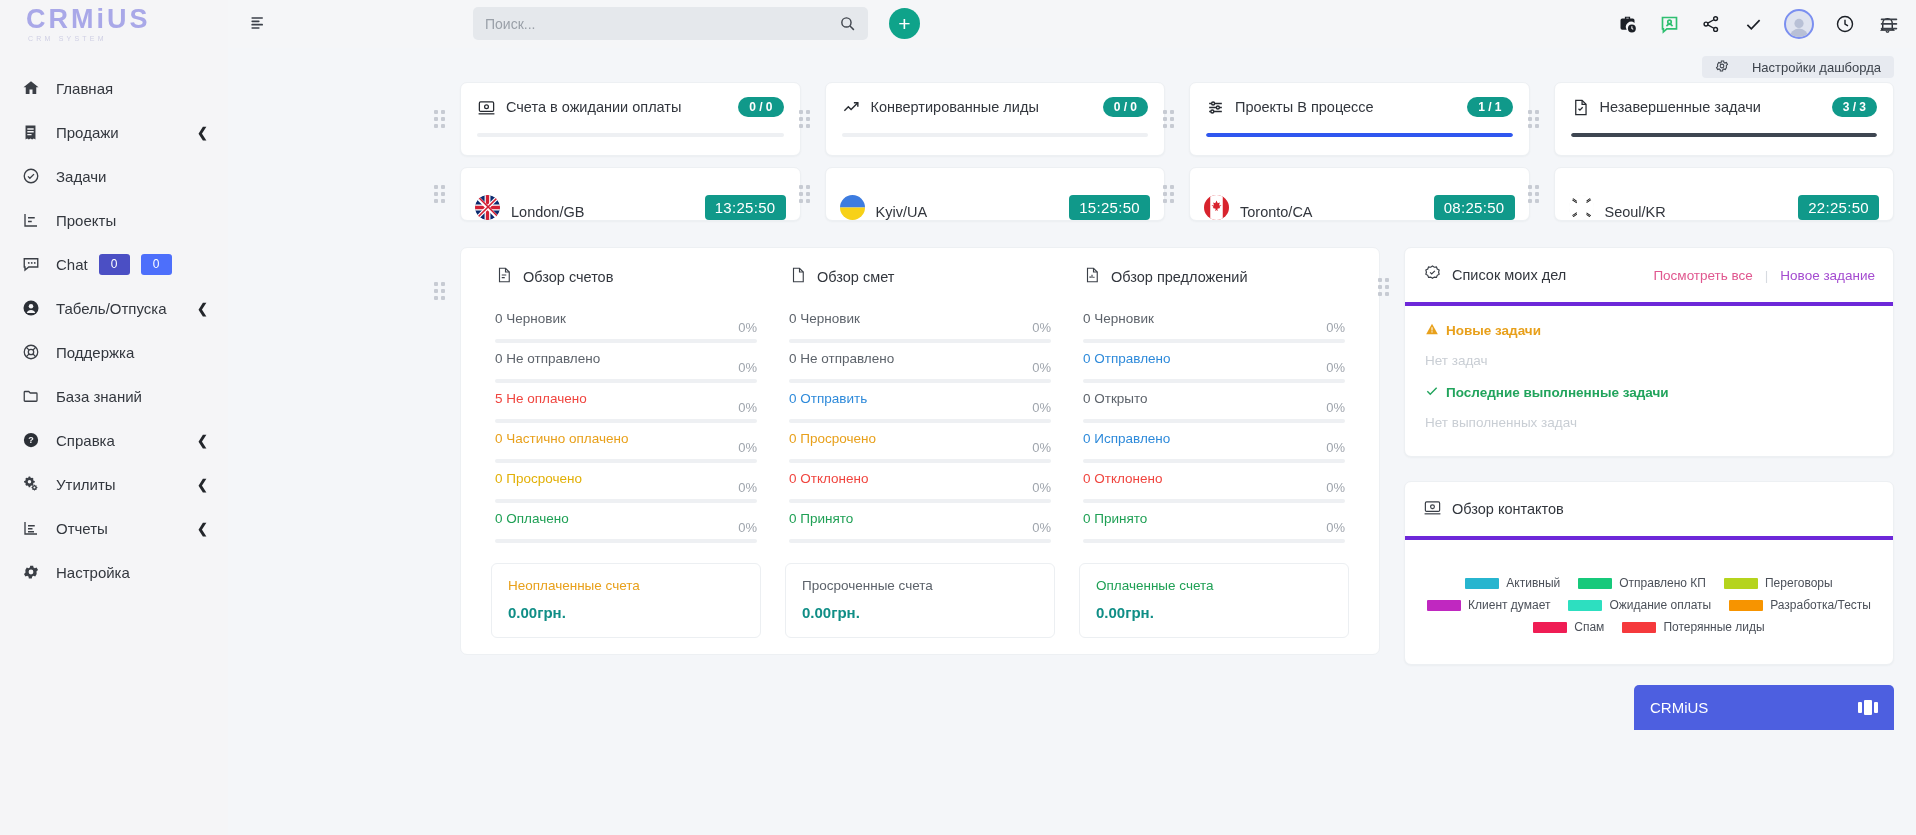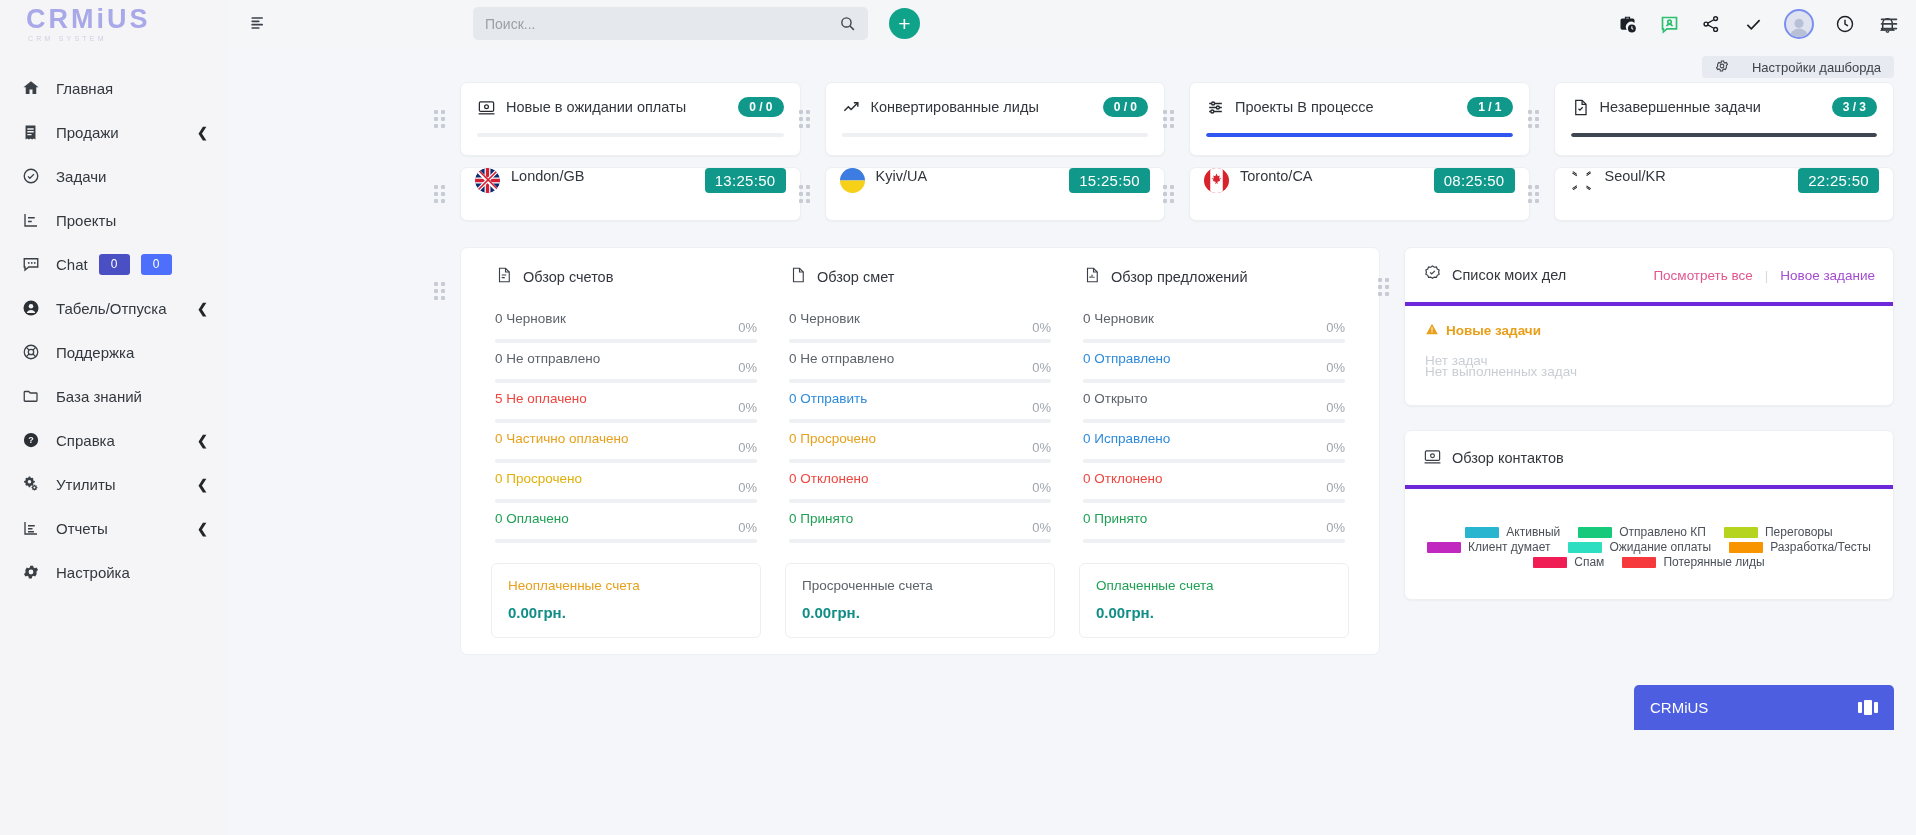--- a/index.html
+++ b/index.html
@@ -56,21 +56,21 @@
   .card{background:#fff;border:1px solid #edf0f3;border-radius:7px;position:relative;box-shadow:0 1px 2px rgba(30,40,60,.04)}
 
   .kpi{height:74px;padding:14px 16px 0 16px}
   .kpi-head{display:flex;align-items:center;gap:10px}
   .kpi-ico{color:#272b31;display:flex;align-items:center}
   .kpi-title{font-size:14.5px;color:#32363d;white-space:nowrap;overflow:hidden;text-overflow:ellipsis}
   .kpi-pill{margin-left:auto;background:#10998a;color:#fff;border-radius:11px;font-size:12px;font-weight:700;padding:3px 11px;white-space:nowrap}
   .kpi-bar{margin-top:16px;height:4px;border-radius:3px;background:#eef0f3;overflow:hidden}
   .kpi-bar>span{display:block;height:100%;border-radius:3px}
 
-  .clock{height:54px;display:flex;align-items:flex-start;padding:0 14px}
+  .clock{height:54px;display:flex;align-items:flex-end;padding:0 14px}
   .flag{width:25px;height:25px;border-radius:50%;overflow:hidden;flex:0 0 25px;position:relative;box-shadow:0 0 0 1px rgba(0,0,0,.06) inset}
   .clock-city{font-size:14.5px;color:#32363d;margin-left:11px}
   .clock-time{margin-left:auto;background:#10998a;color:#fff;border-radius:4px;font-size:15px;padding:4px 10px;letter-spacing:.3px}
 
   
   .lower{display:grid;grid-template-columns:1fr 490px;gap:24px;align-items:start}
 
   .overview-card{background:#fff;border:1px solid #edf0f3;border-radius:7px;position:relative;padding:0 0 16px 0}
   .ov-cols{display:grid;grid-template-columns:repeat(3,1fr);gap:0;padding:18px 18px 6px 18px}
   .ov-col{padding:0 16px}
@@ -99,21 +99,21 @@
   .lnk-pink{color:#e0578f;cursor:pointer}
   .lnk-purple{color:#a44bd0;cursor:pointer}
   .lnk-sep{color:#d7dbe0}
   .todo-body{padding:16px 20px 20px 20px}
   .todo-sec{display:flex;align-items:center;gap:7px;font-size:13.5px;font-weight:700;margin-bottom:34px}
   .todo-new{color:#e8a01b}
   .todo-done{color:#21a45c}
   .todo-empty{font-size:13.5px;color:#c9ced4;margin-bottom:16px;margin-top:-20px}
 
   .contacts{position:relative;overflow:hidden}
-  .legend{padding:36px 16px 30px 16px;display:flex;flex-direction:column;align-items:center;gap:1px}
+  .legend{padding:36px 16px 30px 16px;display:flex;flex-direction:column;align-items:center;gap:8px}
   .legend-row{display:flex;justify-content:center;gap:18px;flex-wrap:nowrap}
   .leg{display:flex;align-items:center;gap:7px;font-size:12px;color:#4b5059;white-space:nowrap}
   .swatch{width:34px;height:11px;border-radius:1px;display:block}
 
   .chat-widget{position:absolute;right:0;bottom:0;width:260px;height:45px;background:#4d5fe0;border-radius:5px 5px 0 0;display:flex;align-items:center;padding:0 16px;color:#fff;font-size:15px;cursor:pointer;z-index:40}
   .chat-widget .cw-ico{margin-left:auto;display:flex;gap:2px;align-items:center}
   .cw-ico i{display:block;background:#fff;border-radius:1px}
   .cw-ico .b1{width:4px;height:11px}
   .cw-ico .b2{width:8px;height:15px}
   .cw-ico .b3{width:4px;height:11px}
@@ -365,21 +365,21 @@
                 <i></i>
               </span>
             <div class="kpi-head">
               <span class="kpi-ico">
                   <svg width="19" height="19" viewBox="0 0 24 24" fill="none" stroke="currentColor" stroke-width="1.6">
                     <rect x="3" y="5" width="18" height="12" rx="1.5"></rect>
                     <circle cx="12" cy="11" r="2.4"></circle>
                     <path d="M2 20h20"></path>
                   </svg>
                 </span>
-              <span class="kpi-title">Новые в ожидании оплаты</span>
+              <span class="kpi-title">Счета в ожидании оплаты</span>
               <span class="kpi-pill">0 / 0</span>
             </div>
             <div class="kpi-bar">
                 <span style="width:0%;background:#2f57ef"></span>
               </div>
           </div>
 
           <div class="card kpi">
             <span class="dh">
                 <i></i>
@@ -768,20 +768,26 @@
               <div class="todo-body">
                 <div class="todo-sec todo-new">
                   <span><svg width="14" height="14" viewBox="0 0 24 24" fill="#e8a01b">
                         <path d="M12 3l10 18H2z"></path>
                         <path d="M11.1 9h1.8v5.4h-1.8zM11.1 16h1.8v1.8h-1.8z" fill="#fff"></path>
                       </svg></span>
                   <span>Новые задачи</span>
                 </div>
                 <div class="todo-empty">Нет задач</div>
 
+                <div class="todo-sec todo-done">
+                  <span><svg width="14" height="14" viewBox="0 0 24 24" fill="none" stroke="#21a45c" stroke-width="2.4">
+                        <path d="M4 12.6l5 5L20 6.4"></path>
+                      </svg></span>
+                  <span>Последние выполненные задачи</span>
+                </div>
                 <div class="todo-empty" style="margin-bottom:6px">Нет выполненных задач</div>
               </div>
             </div>
 
             <div class="card contacts">
 
               <div class="panel-head">
                 <span><svg width="19" height="19" viewBox="0 0 24 24" fill="none" stroke="#3a3f47" stroke-width="1.5">
                       <rect x="3" y="5" width="18" height="12" rx="1.5"></rect>
                       <circle cx="12" cy="11" r="2.4"></circle>

